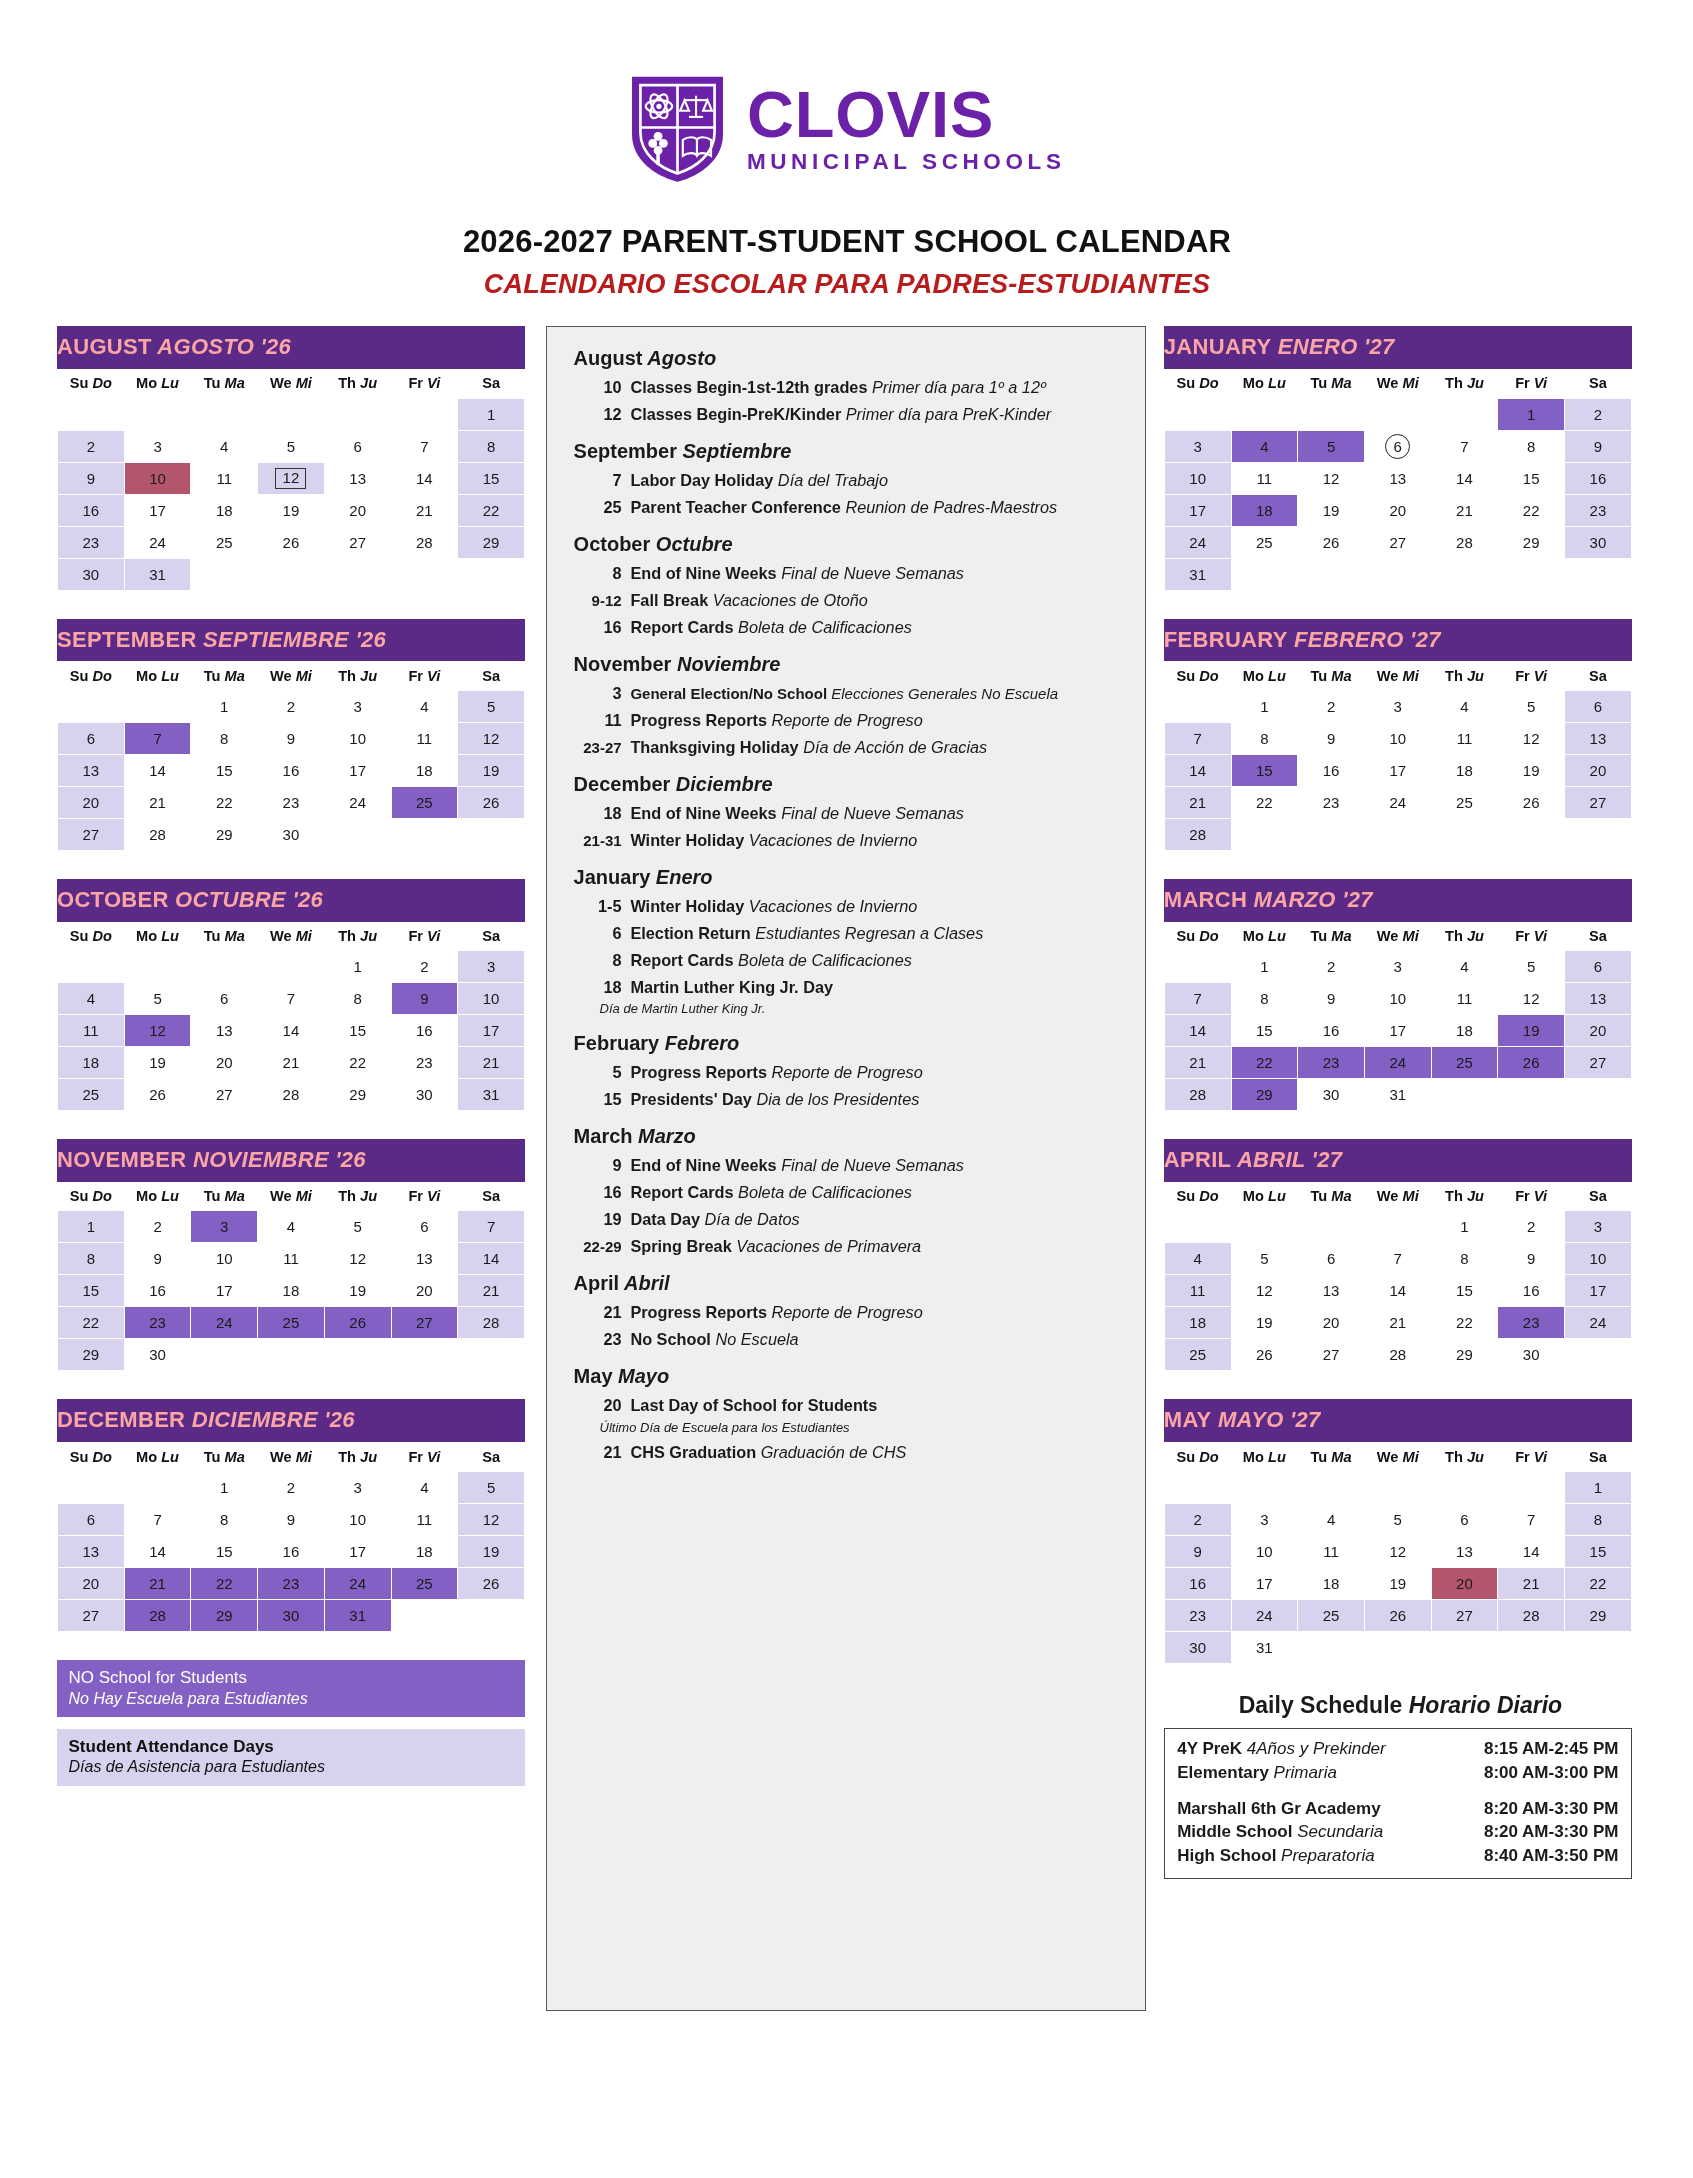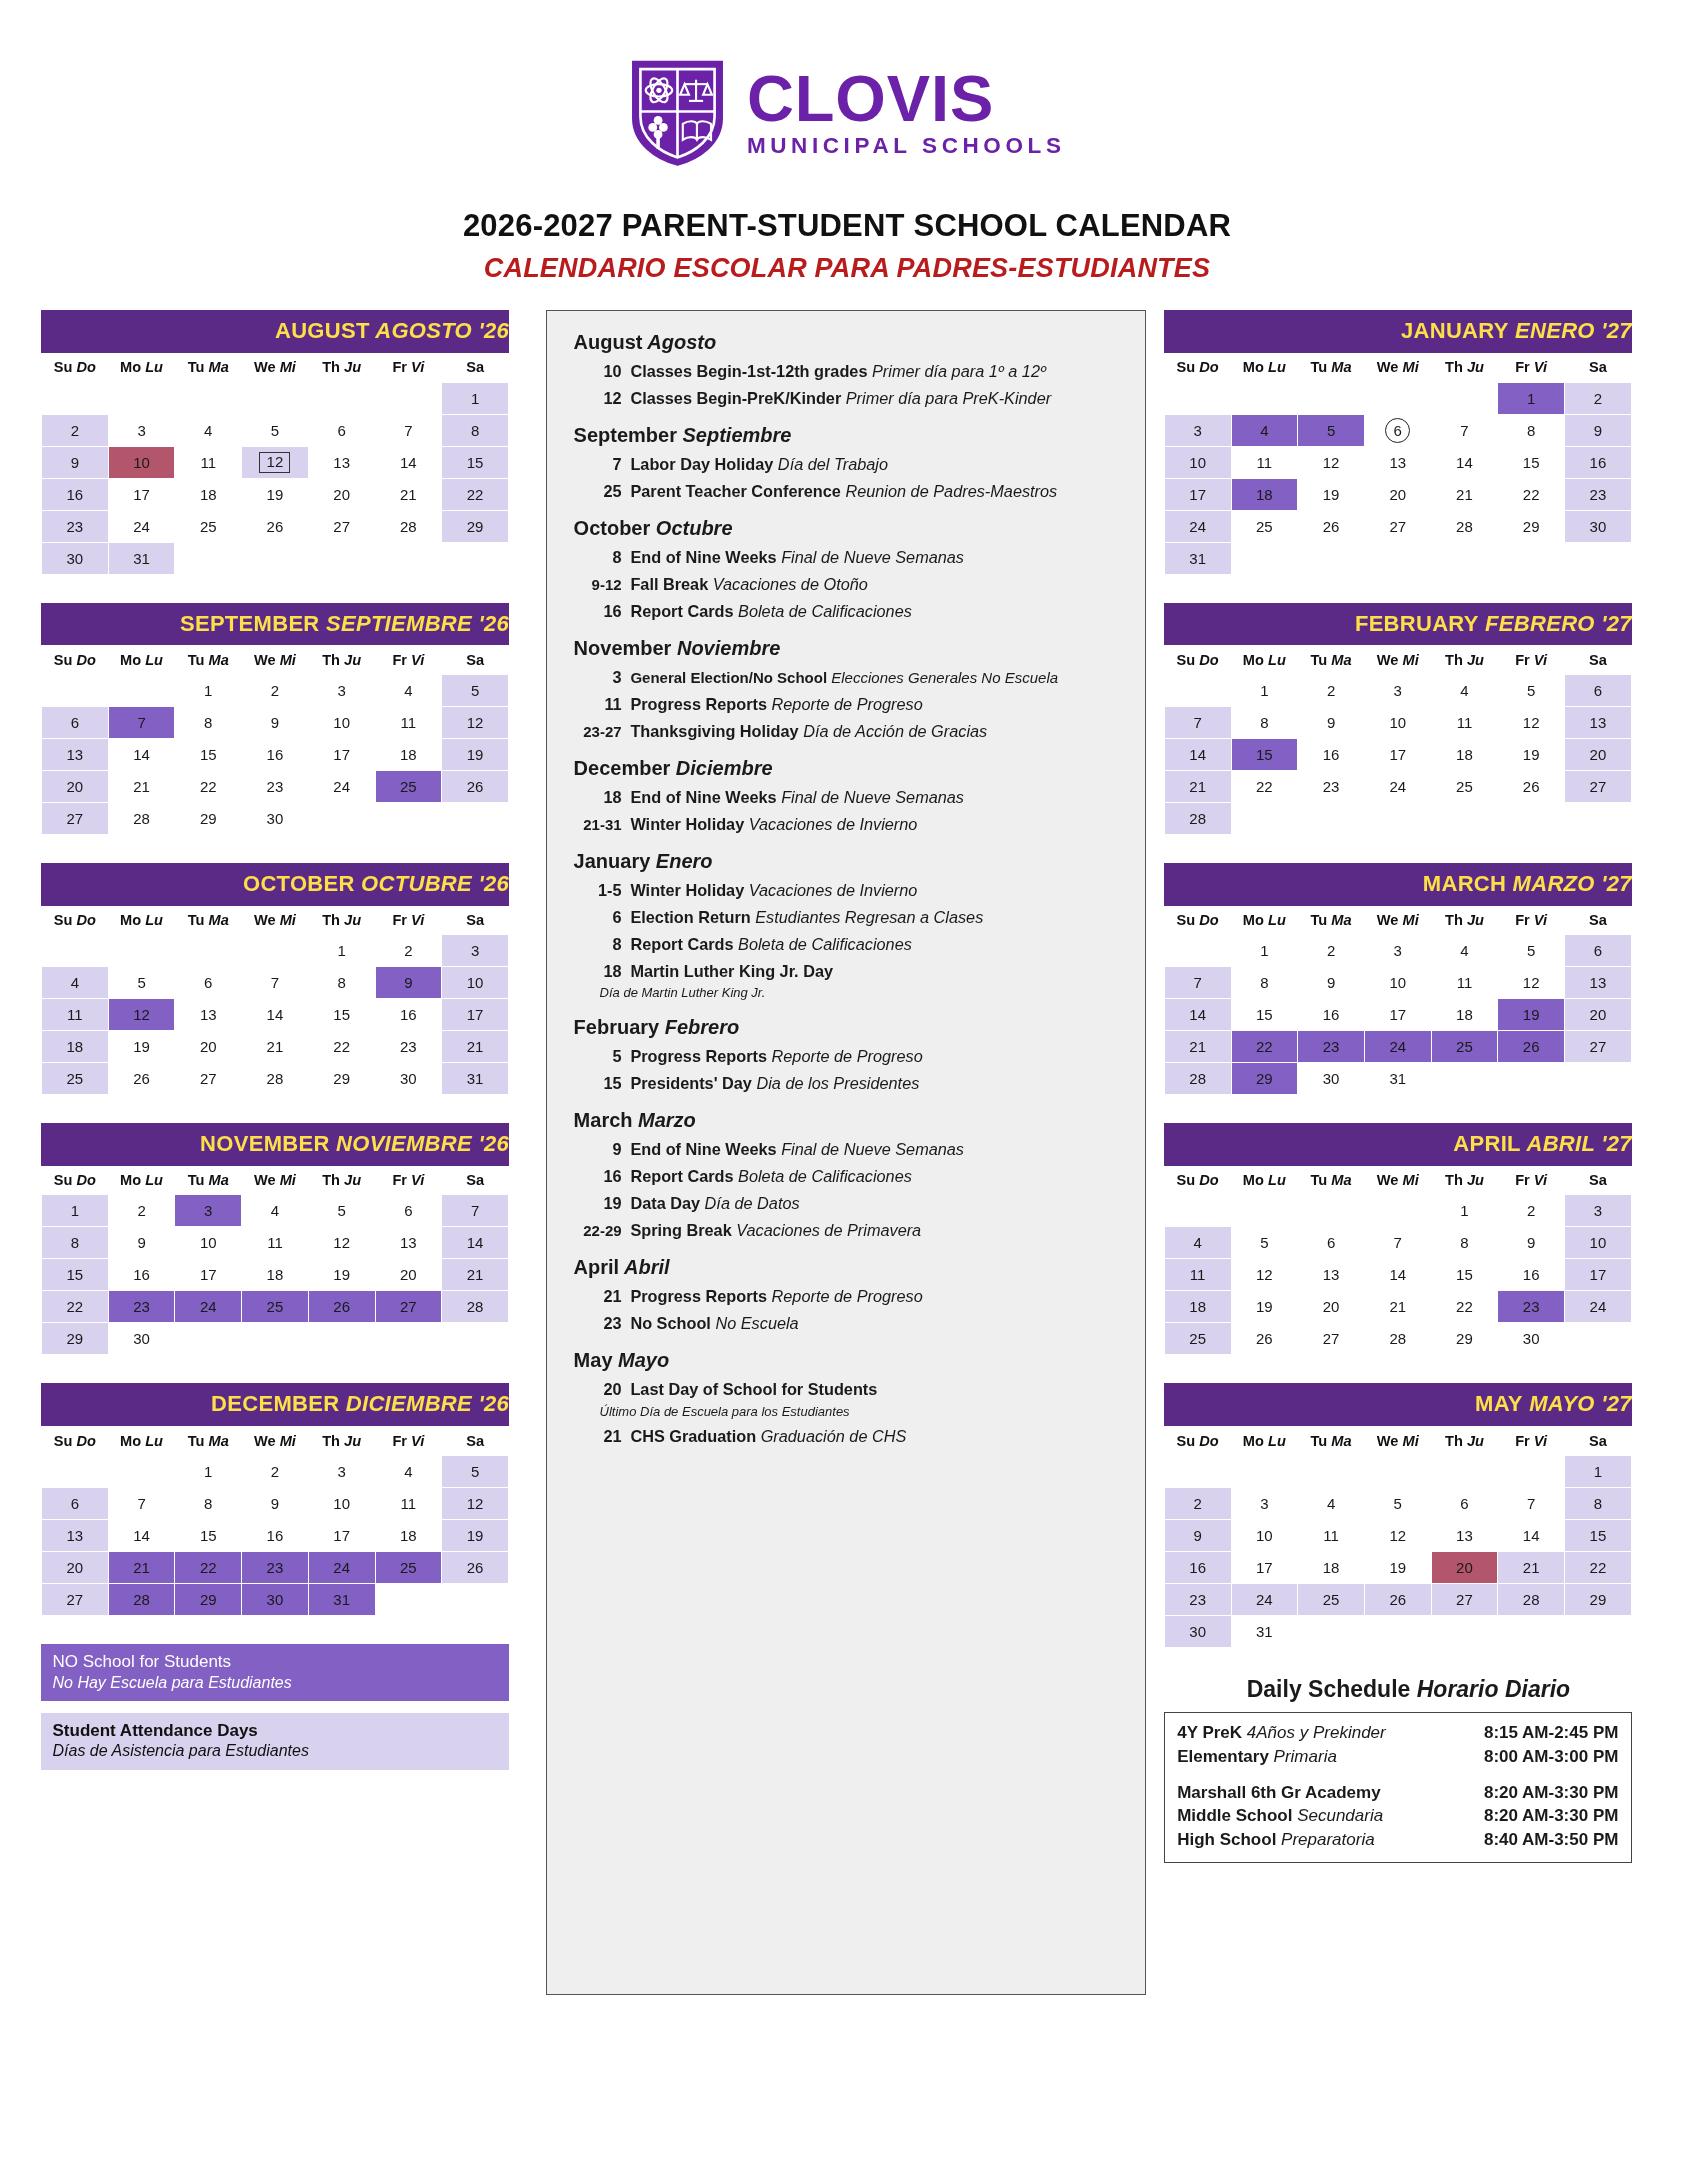--- a/index.html
+++ b/index.html
@@ -13,21 +13,21 @@
     font-family: "Liberation Sans", sans-serif;
     color: #1a1a1a;
     position: relative;
     overflow: hidden;
   }
   .page {
     width: 1694px;
     height: 1812px;
     position: relative;
     box-sizing: border-box;
-    padding: 0;
+    padding: 16px;
   }
 
   
   .header {
     text-align: center;
     padding-top: 55px;
   }
   .logo-row {
     display: flex;
     align-items: center;
@@ -86,22 +86,22 @@
   .col-mid  { width: 600px; margin-left: 16px; }
   .col-right{ width: 505px; margin-left: 17.6px; }
 
   
   .month {
     margin-bottom: 28px;
     width: 468px;
   }
   .month-head {
     background: #5b2a86;
-    color: #fde047;
-    text-align: right;
+    color: #fca5a5;
+    text-align: left;
     font-size: 22px;
     font-weight: bold;
     padding: 8px 0 8.8px;
     letter-spacing: 0.3px;
   }
   .month-head .es { font-style: italic; }
   table.cal {
     border-collapse: collapse;
     width: 468px;
     table-layout: fixed;

